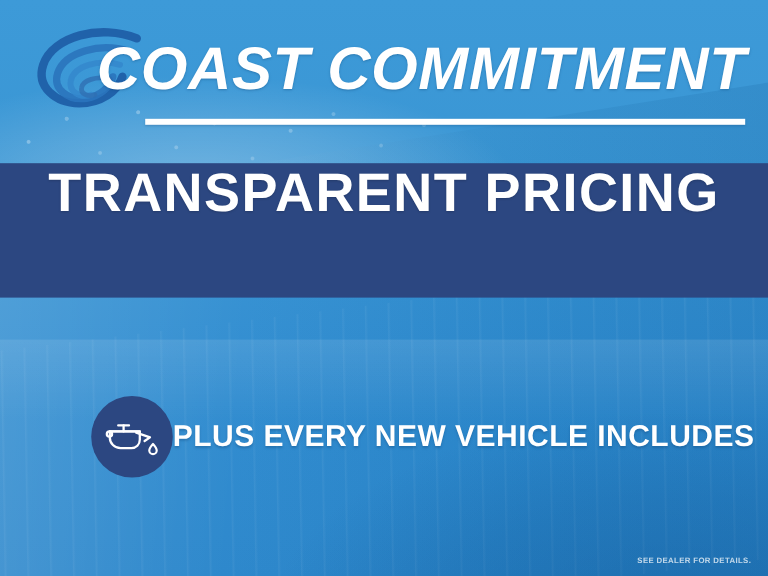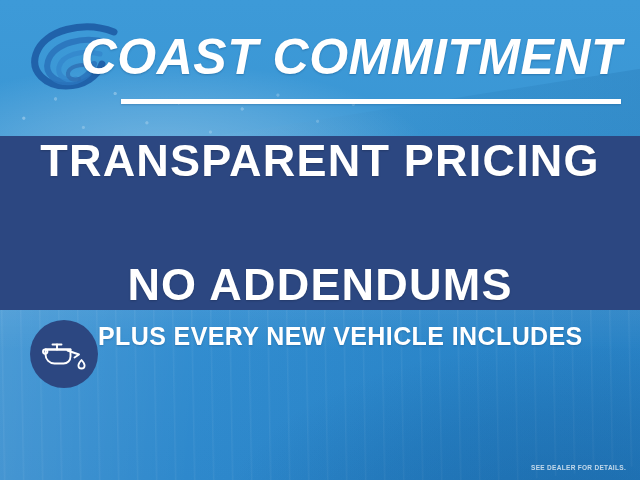--- a/index.html
+++ b/index.html
@@ -156,26 +156,26 @@
     background: #ffffff;
     box-shadow: 0 1px 2px rgba(10,60,110,0.25);
   }
 
   
   .band {
     position: absolute;
     left: 0;
     top: 136px;
     width: 640px;
-    height: 174px;
+    height: 112px;
     background: #2c4781;
     display: flex;
     flex-direction: column;
     align-items: center;
-    justify-content: space-between;
+    justify-content: flex-start;
     gap: 4px;
   }
   .band-line {
     color: #ffffff;
     font-family: "Liberation Sans Narrow", "Liberation Sans", sans-serif;
     font-weight: 700;
     font-size: 45px;
     letter-spacing: 1.2px;
     line-height: 1.12;
     white-space: nowrap;
@@ -183,20 +183,22 @@
   }
 
   
   .promo {
     position: absolute;
     left: 0;
     top: 320px;
     width: 552px;
     height: 88px;
     display: flex;
+    align-items: center;
+    padding-left: 46px;
   }
   .promo-icon {
     flex: 0 0 auto;
     margin-left: 30px;
     width: 68px;
     height: 68px;
     border-radius: 50%;
     background: #2c4781;
     display: flex;
     align-items: center;
@@ -257,21 +259,20 @@
       </svg>
     </div>
 
     <div class="brand-title">COAST COMMITMENT</div>
 
     <div class="divider"></div>
   </div>
 
   <div class="band">
     <div class="band-line">TRANSPARENT PRICING</div>
-    <div class="band-line">NO ADDENDUMS</div>
   </div>
 
   <div class="promo">
 
     <div class="promo-icon">
       <svg width="46" height="34" viewBox="0 0 46 34" xmlns="http://www.w3.org/2000/svg">
         <g fill="none" stroke="#ffffff" stroke-width="1.9" stroke-linecap="round" stroke-linejoin="round">
 
           <path d="M26.5 13.5 L38 17.5 L33.5 20.5"></path>
 

